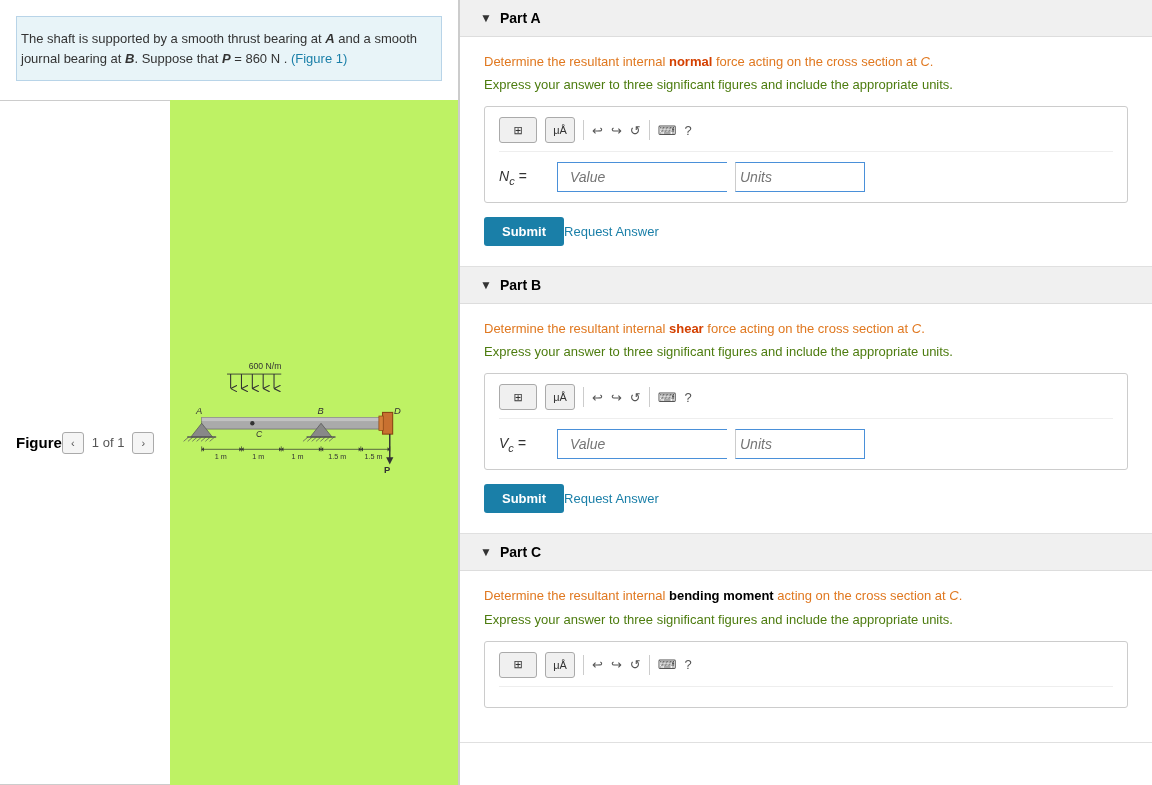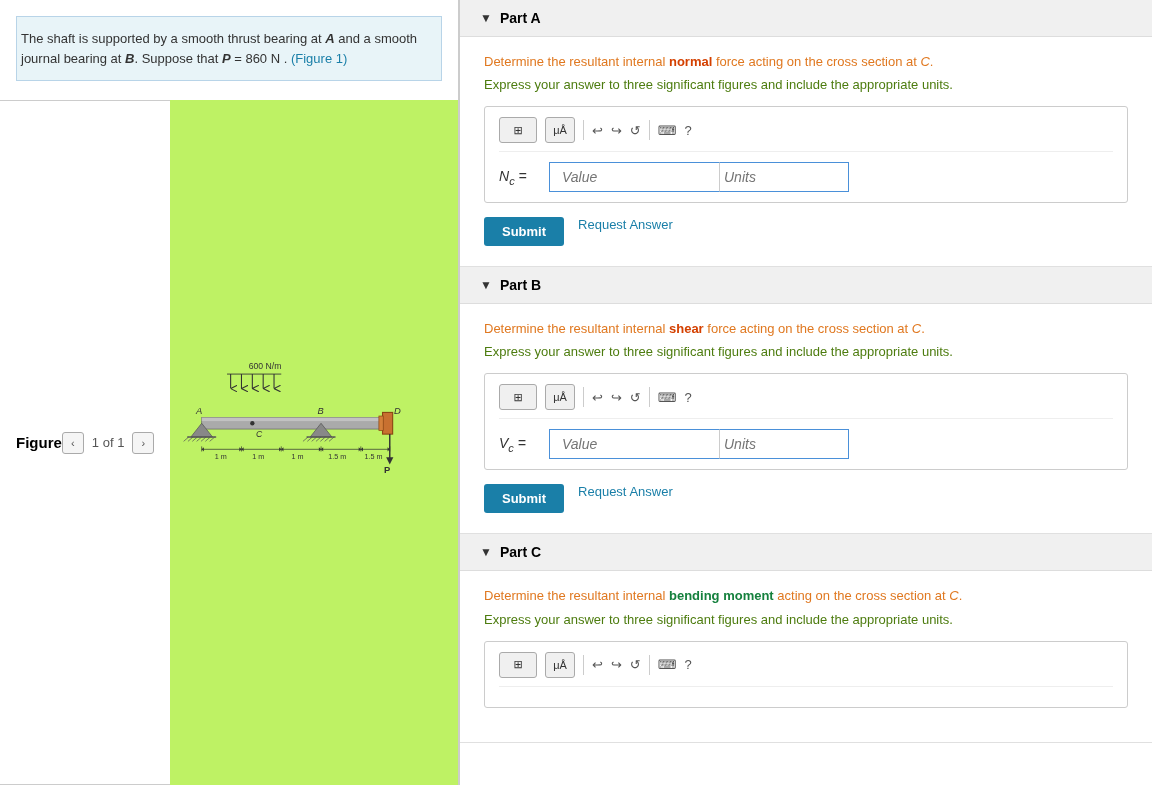--- a/index.html
+++ b/index.html
@@ -153,21 +153,21 @@
     }
     .tb-btn-wide {
       width: 38px;
     }
     .tb-sep { width: 1px; height: 20px; background: #ccc; }
     .tb-icon { font-size: 13px; color: #555; cursor: pointer; }
 
     .answer-row {
       display: flex;
       align-items: center;
-      gap: 0;
+      gap: 8px;
     }
     .answer-label {
       font-size: 14px;
       color: #333;
       margin-right: 10px;
       font-style: italic;
       min-width: 40px;
     }
     .answer-label sub { font-size: 11px; }
     .value-input {
@@ -186,21 +186,21 @@
       padding: 6px 4px;
       font-size: 14px;
       color: #aaa;
       width: 130px;
       outline: none;
       font-style: italic;
     }
 
     .action-row {
       display: flex;
-      gap: 14px;
+      align-items: center;
     }
     .submit-btn {
       background: #1a7fa8;
       color: #fff;
       border: none;
       padding: 7px 18px;
       border-radius: 3px;
       cursor: pointer;
       font-size: 13px;
       font-weight: bold;
@@ -405,21 +405,21 @@
     </div>
   </div>
 
   <div class="part-section">
     <div class="part-header">
       <span class="arrow">▼</span>
       <span class="part-label">Part C</span>
     </div>
     <div class="part-body">
       <div class="part-question">
-        Determine the resultant internal <span style="color:#15803d;font-weight:bold;">bending moment</span> acting on the cross section at <span style="font-style:italic;">C</span>.
+        Determine the resultant internal <span style="color:#000000;font-weight:bold;">bending moment</span> acting on the cross section at <span style="font-style:italic;">C</span>.
       </div>
       <div class="part-instruction">Express your answer to three significant figures and include the appropriate units.</div>
       <div class="input-box">
         <div class="toolbar">
           <button class="tb-btn tb-btn-wide" title="grid">⊞</button>
           <button class="tb-btn" title="units">μÅ</button>
           <span class="tb-sep"></span>
           <span class="tb-icon" title="undo">↩</span>
           <span class="tb-icon" title="redo">↪</span>
           <span class="tb-icon" title="refresh">↺</span>

